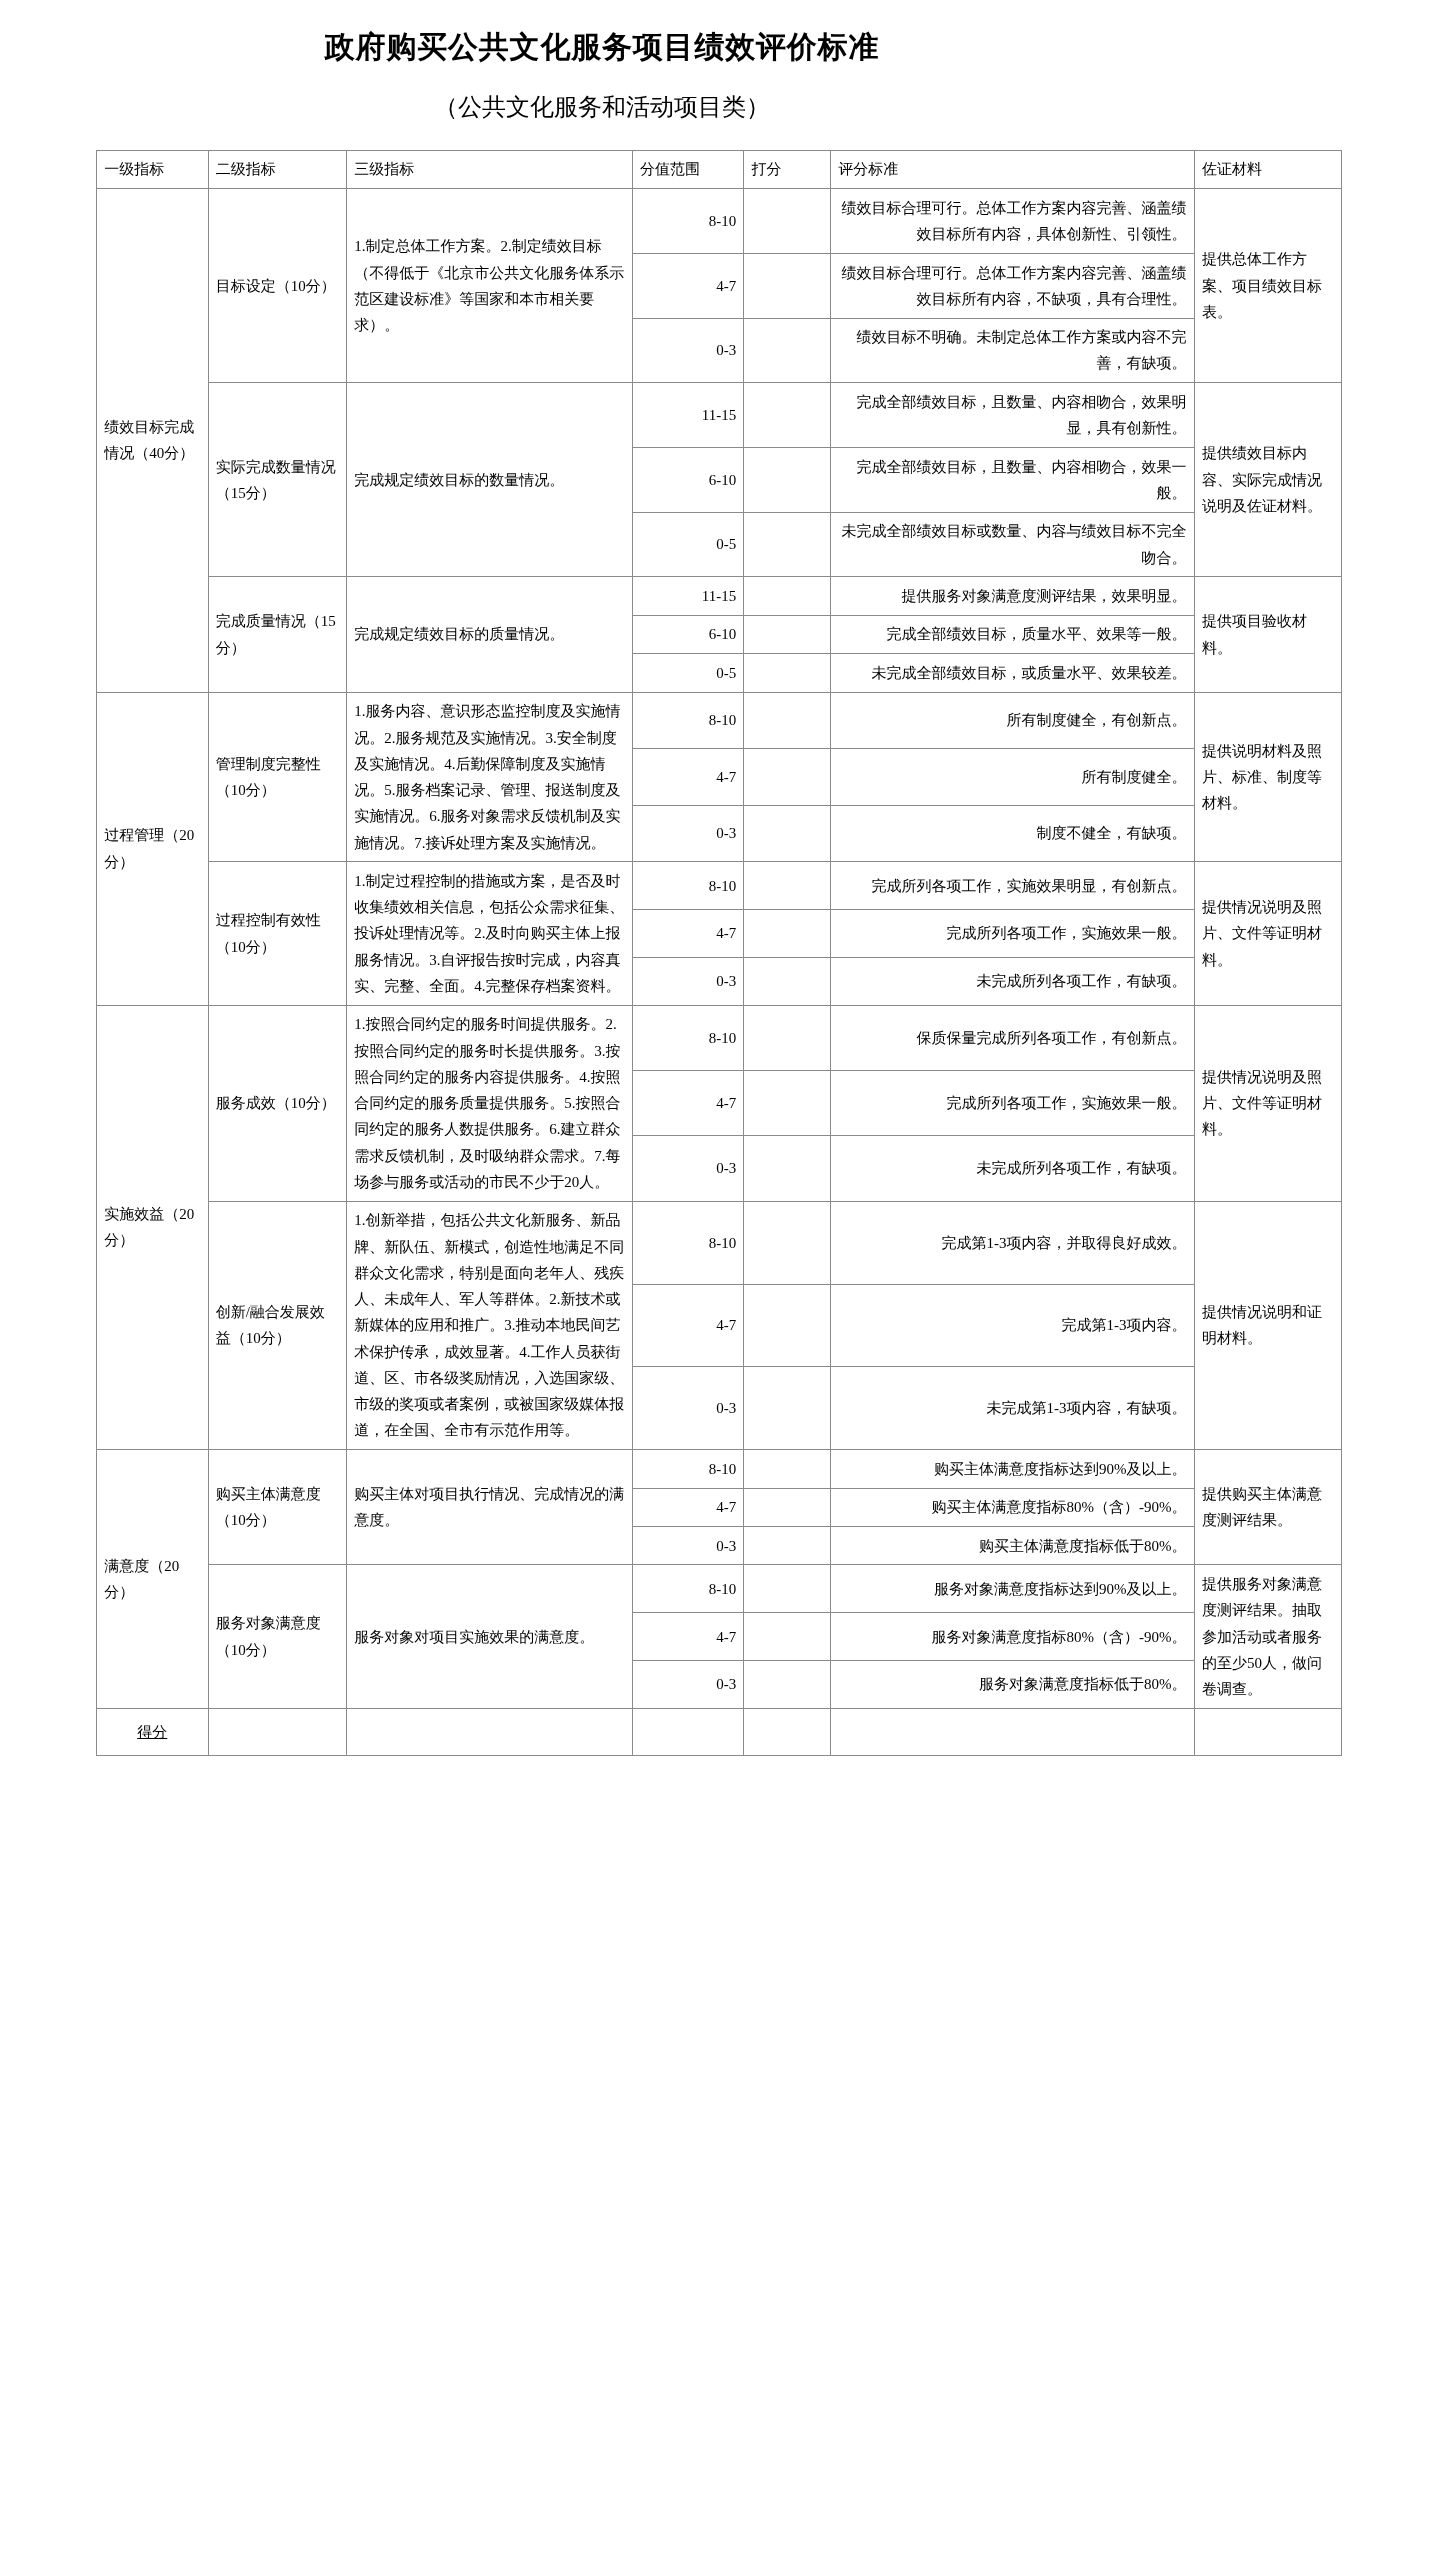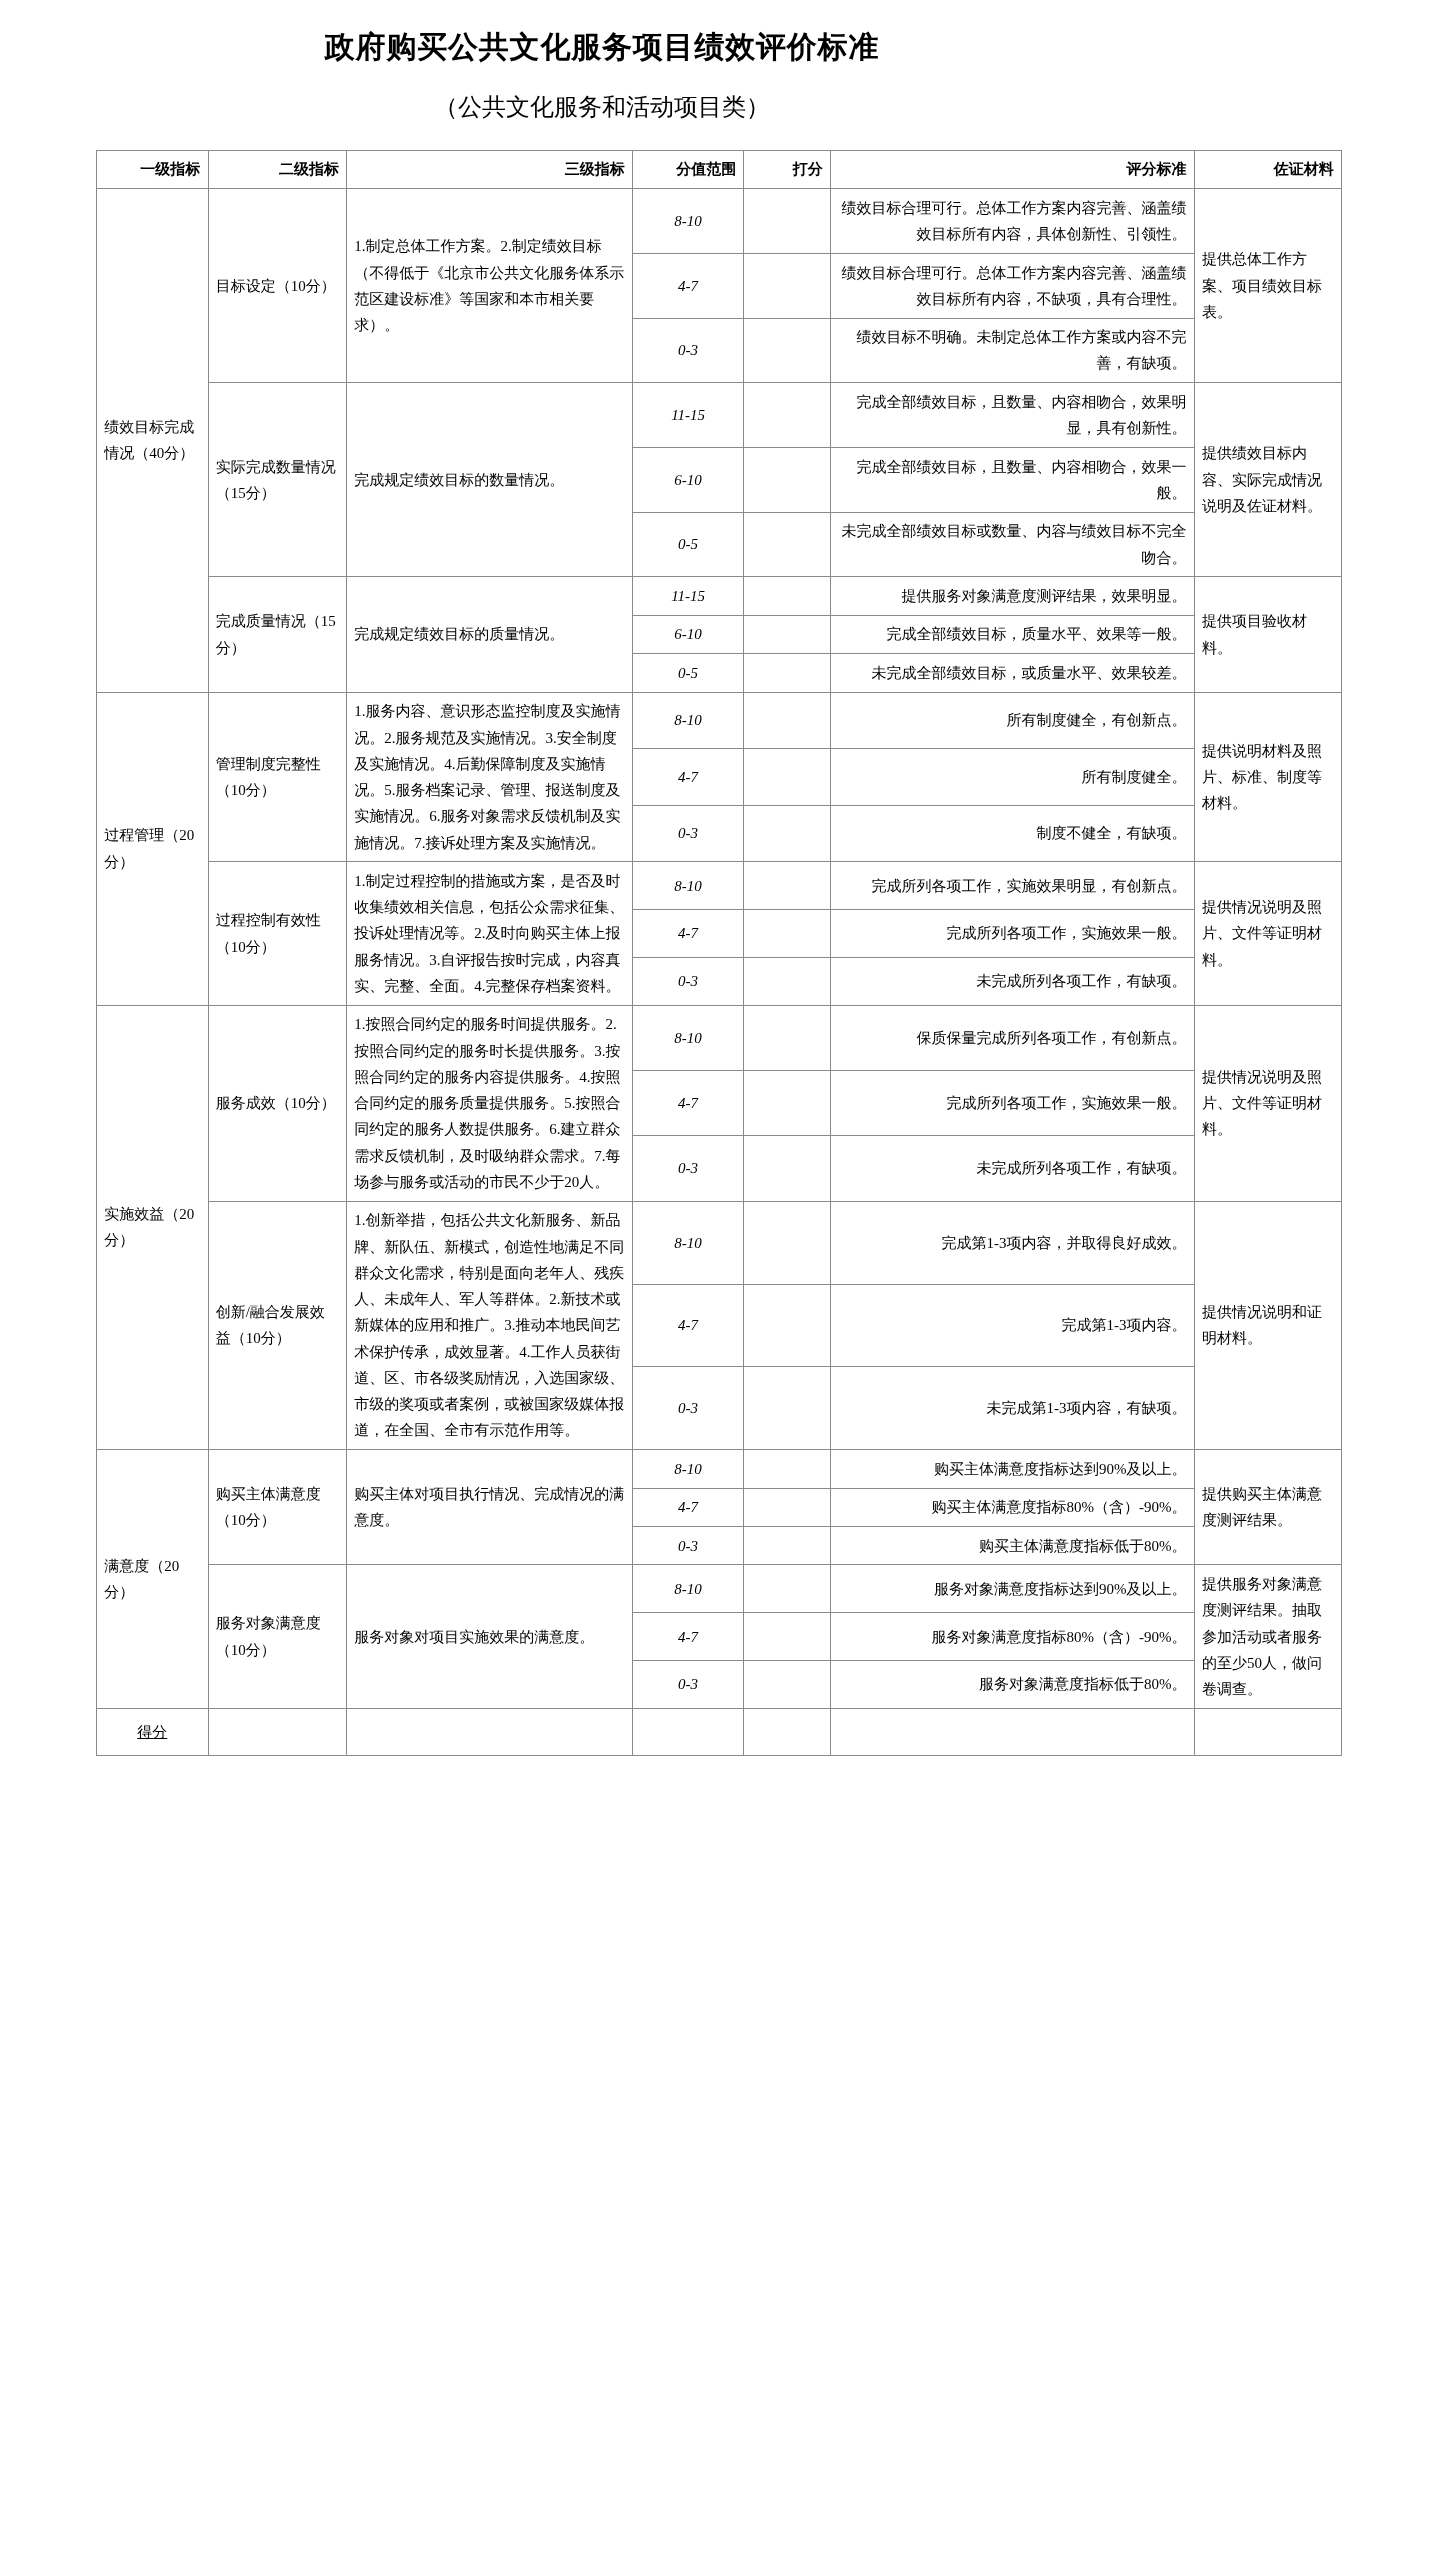--- a/index.html
+++ b/index.html
@@ -40,36 +40,36 @@
   }
   table.eval td, table.eval th {
     border: 0.8px solid #8a8a8a;
     font-size: 15px;
     line-height: 1.75;
     padding: 5.6px 7.2px;
     vertical-align: middle;
     word-break: break-all;
   }
   thead th {
-    font-weight: bold;
-    text-align: right;
+    font-weight: normal;
+    text-align: left;
     padding: 8px 3.2px;
     font-size: 15px;
   }
   .c-lvl1 { width: 103px; text-align: center; }
   .c-lvl2 { width: 128px; text-align: center; }
   .c-lvl3 { width: 264px; text-align: left; }
   .c-range { width: 103px; text-align: center; }
   .c-score { width: 80px; text-align: center; }
   .c-criteria { width: 336px; text-align: left; }
   .c-evidence { width: 136px; text-align: left; }
 
   td.lvl1, td.lvl2 { }
   td.lvl3 { text-align: left; }
-  td.range { text-align: center; font-style: italic; }
+  td.range { text-align: right; }
   td.criteria { text-align: right; }
   td.evidence { text-align: left; }
   td.score { text-align: center; }
   tr.total-row td { text-align: center; height: 35px; text-decoration: underline; }
 </style>
 </head>
 <body>
 
 <div class="page">
 

